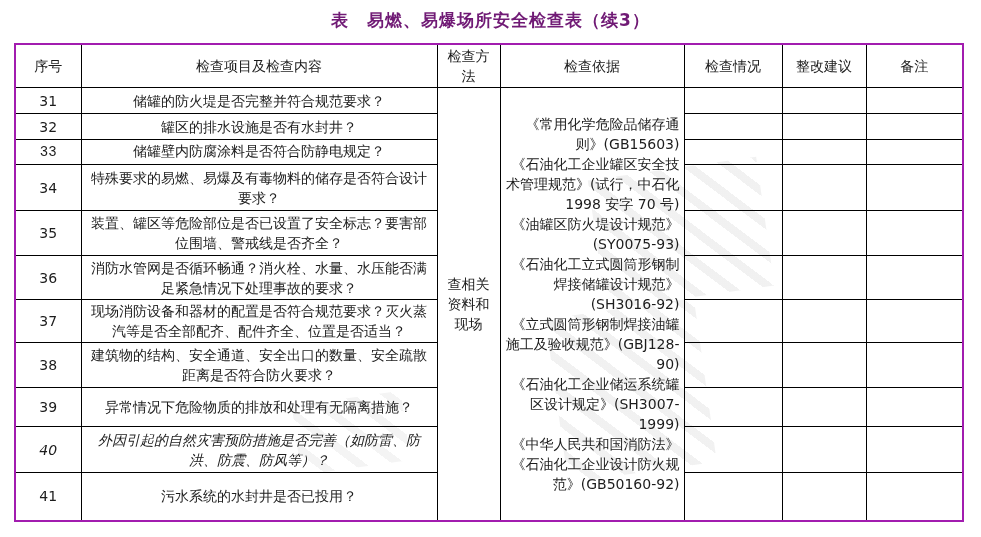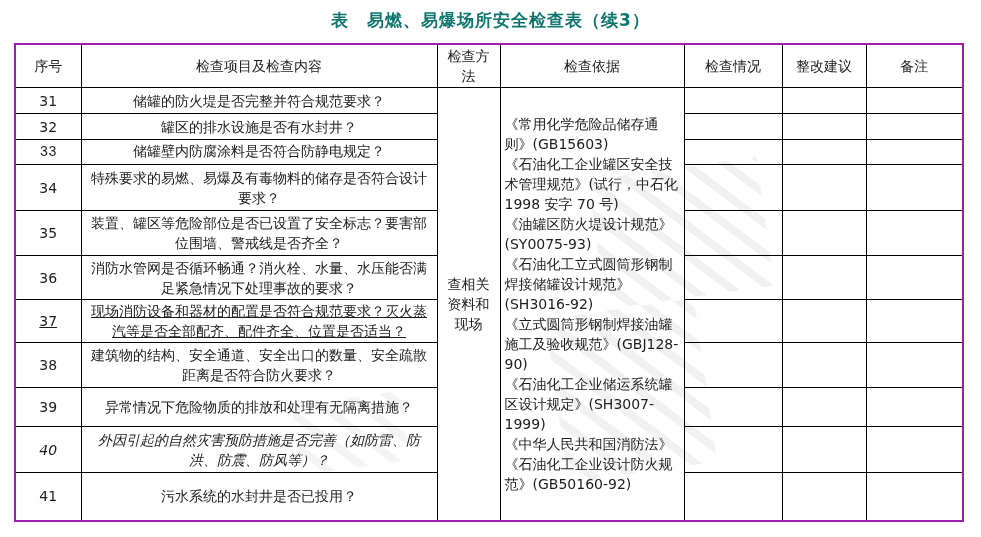--- a/index.html
+++ b/index.html
@@ -16,21 +16,21 @@
 
   .doc-title {
     position: absolute;
     top: 9px;
     left: 0;
     width: 100%;
     text-align: center;
     font-size: 17px;
     font-weight: bold;
     letter-spacing: 1px;
-    color: #0f766e;
+    color: #701a75;
   }
 
   table.checklist {
     position: absolute;
     left: 14px;
     top: 43px;
     width: 949px;
     border-collapse: collapse;
     table-layout: fixed;
     border: 2px solid #a21caf;
@@ -44,30 +44,30 @@
     font-weight: normal;
     line-height: 20px;
     padding: 1px 4px;
     overflow: hidden;
   }
   .checklist thead tr { height: 43px; }
 
   .c-item  { padding: 1px 4px; }
   .c-method { padding: 1px 7px; line-height: 22px; }
   .c-basis { padding: 2px 3px; line-height: 21px; }
-  .c-basis .ref { text-align: left; }
+  .c-basis .ref { text-align: right; }
 
   
   .checklist tbody tr:nth-child(1)  { height: 26px; }
   .checklist tbody tr:nth-child(2)  { height: 26px; padding-left: 7px; }
   .checklist tbody tr:nth-child(3)  { height: 25px; font-family: Liberation Mono, monospace; }
   .checklist tbody tr:nth-child(4)  { height: 46px; padding-left: 42px; }
   .checklist tbody tr:nth-child(5)  { height: 45px; }
   .checklist tbody tr:nth-child(6)  { height: 44px; }
-  .checklist tbody tr:nth-child(7)  { height: 43px; text-decoration: underline; }
+  .checklist tbody tr:nth-child(7)  { height: 43px; }
   .checklist tbody tr:nth-child(8)  { height: 45px; }
   .checklist tbody tr:nth-child(9)  { height: 39px; }
   .checklist tbody tr:nth-child(10) { height: 46px; font-style: italic; }
   .checklist tbody tr:nth-child(11) { height: 48px; }
 
   
   .wm {
     position: absolute;
     pointer-events: none;
     background: repeating-linear-gradient(

